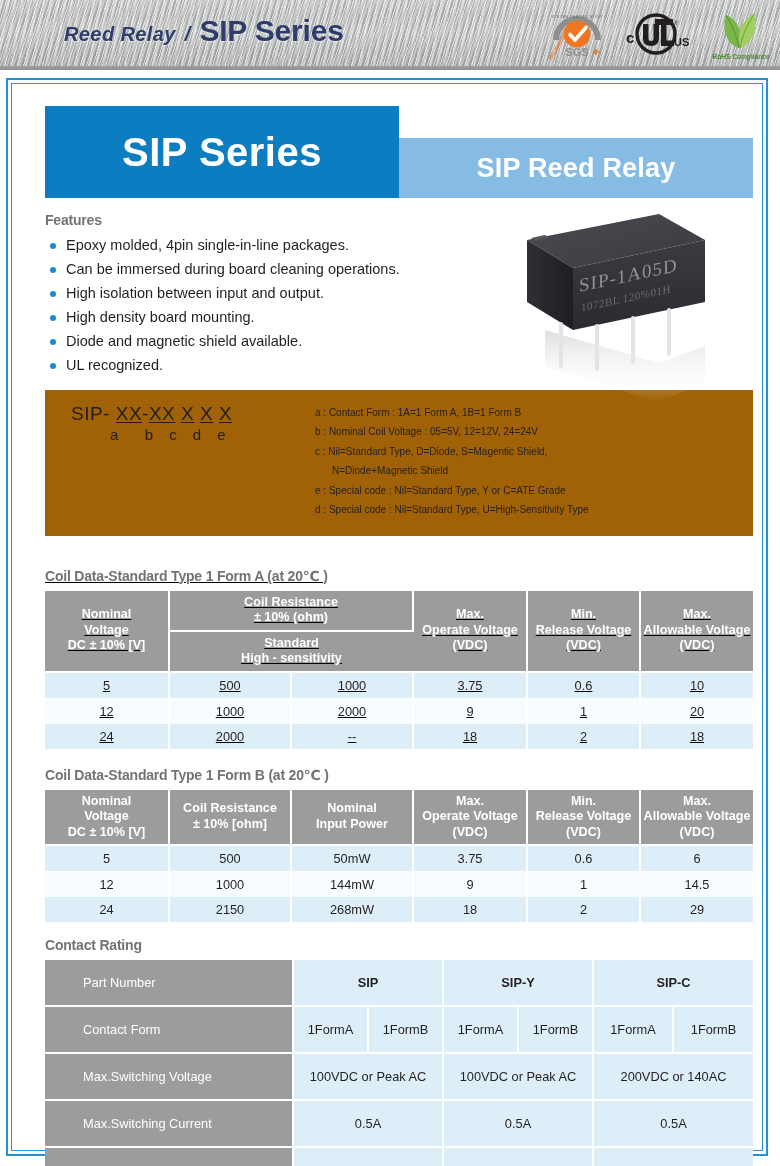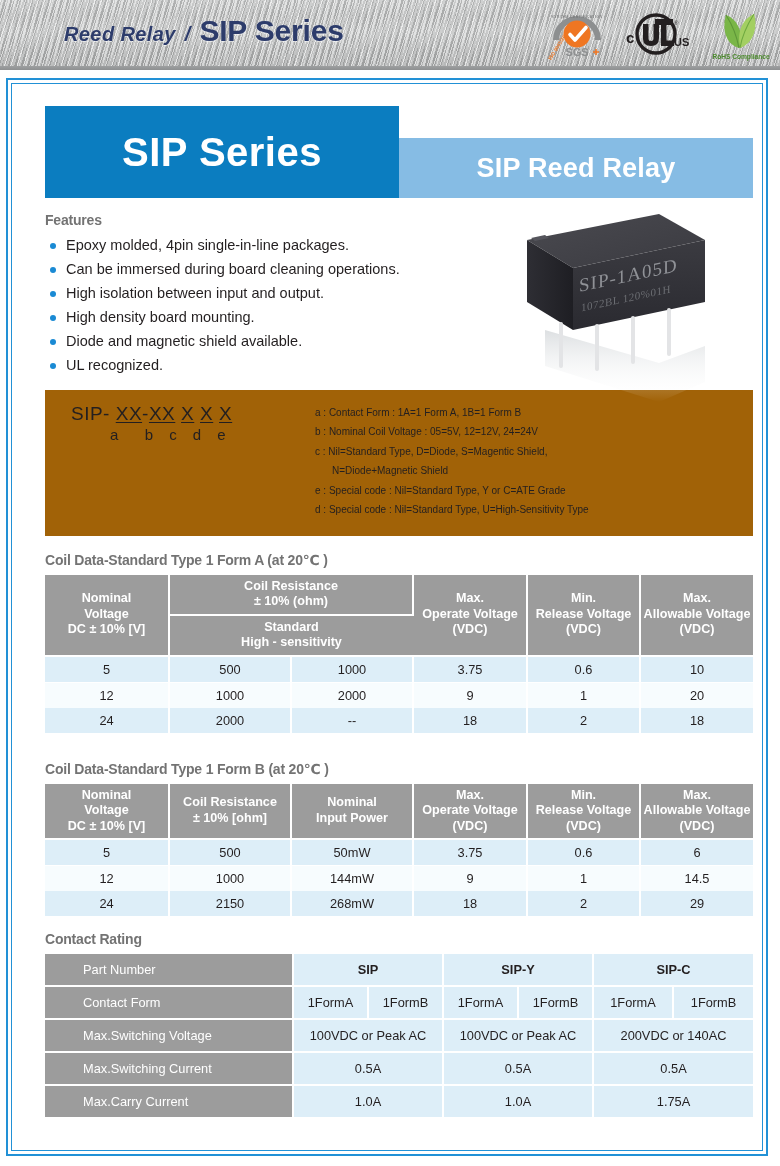--- a/index.html
+++ b/index.html
@@ -148,30 +148,30 @@
   .tbl td{
     font-size:12.8px;color:#231f20;text-align:center;
     padding:5px 2px;border-right:2px solid #fff;
     height:15px;
   }
   .tbl td:last-child{border-right:none;}
   .tbl tr.r-odd td{background:#ddeef8;}
   .tbl tr.r-even td{background:#f7fcfe;}
   .tbl tr.r-odd td{border-bottom:1px solid #ffffff;}
 
-  .coil-a{margin-top:16px;}
-  .coil-b{margin-top:27px;}
+  .coil-a{margin-top:32px;text-decoration:underline;}
+  .coil-b{margin-top:17px;}
   .contact{margin-top:14px;}
 
   
   .ctbl{border-collapse:collapse;width:708px;margin-left:6px;table-layout:fixed;}
   .ctbl td{
     font-size:12.8px;color:#231f20;text-align:center;
     border-right:2px solid #fff;border-bottom:2px solid #fff;
-    padding:8px 2px;background:#ddeef8;
+    padding:15px 2px;background:#ddeef8;
   }
   .ctbl td.lbl{
     background:#9c9c9c;color:#fff;text-align:left;padding-left:38px;
     font-size:12.8px;font-weight:normal;
   }
   .ctbl td.bold{font-weight:bold;}
   .ctbl td:last-child{border-right:none;}
   .ctbl tr:last-child td{border-bottom:none;}
 
   .small2{font-size:12.3px;line-height:15px;}

